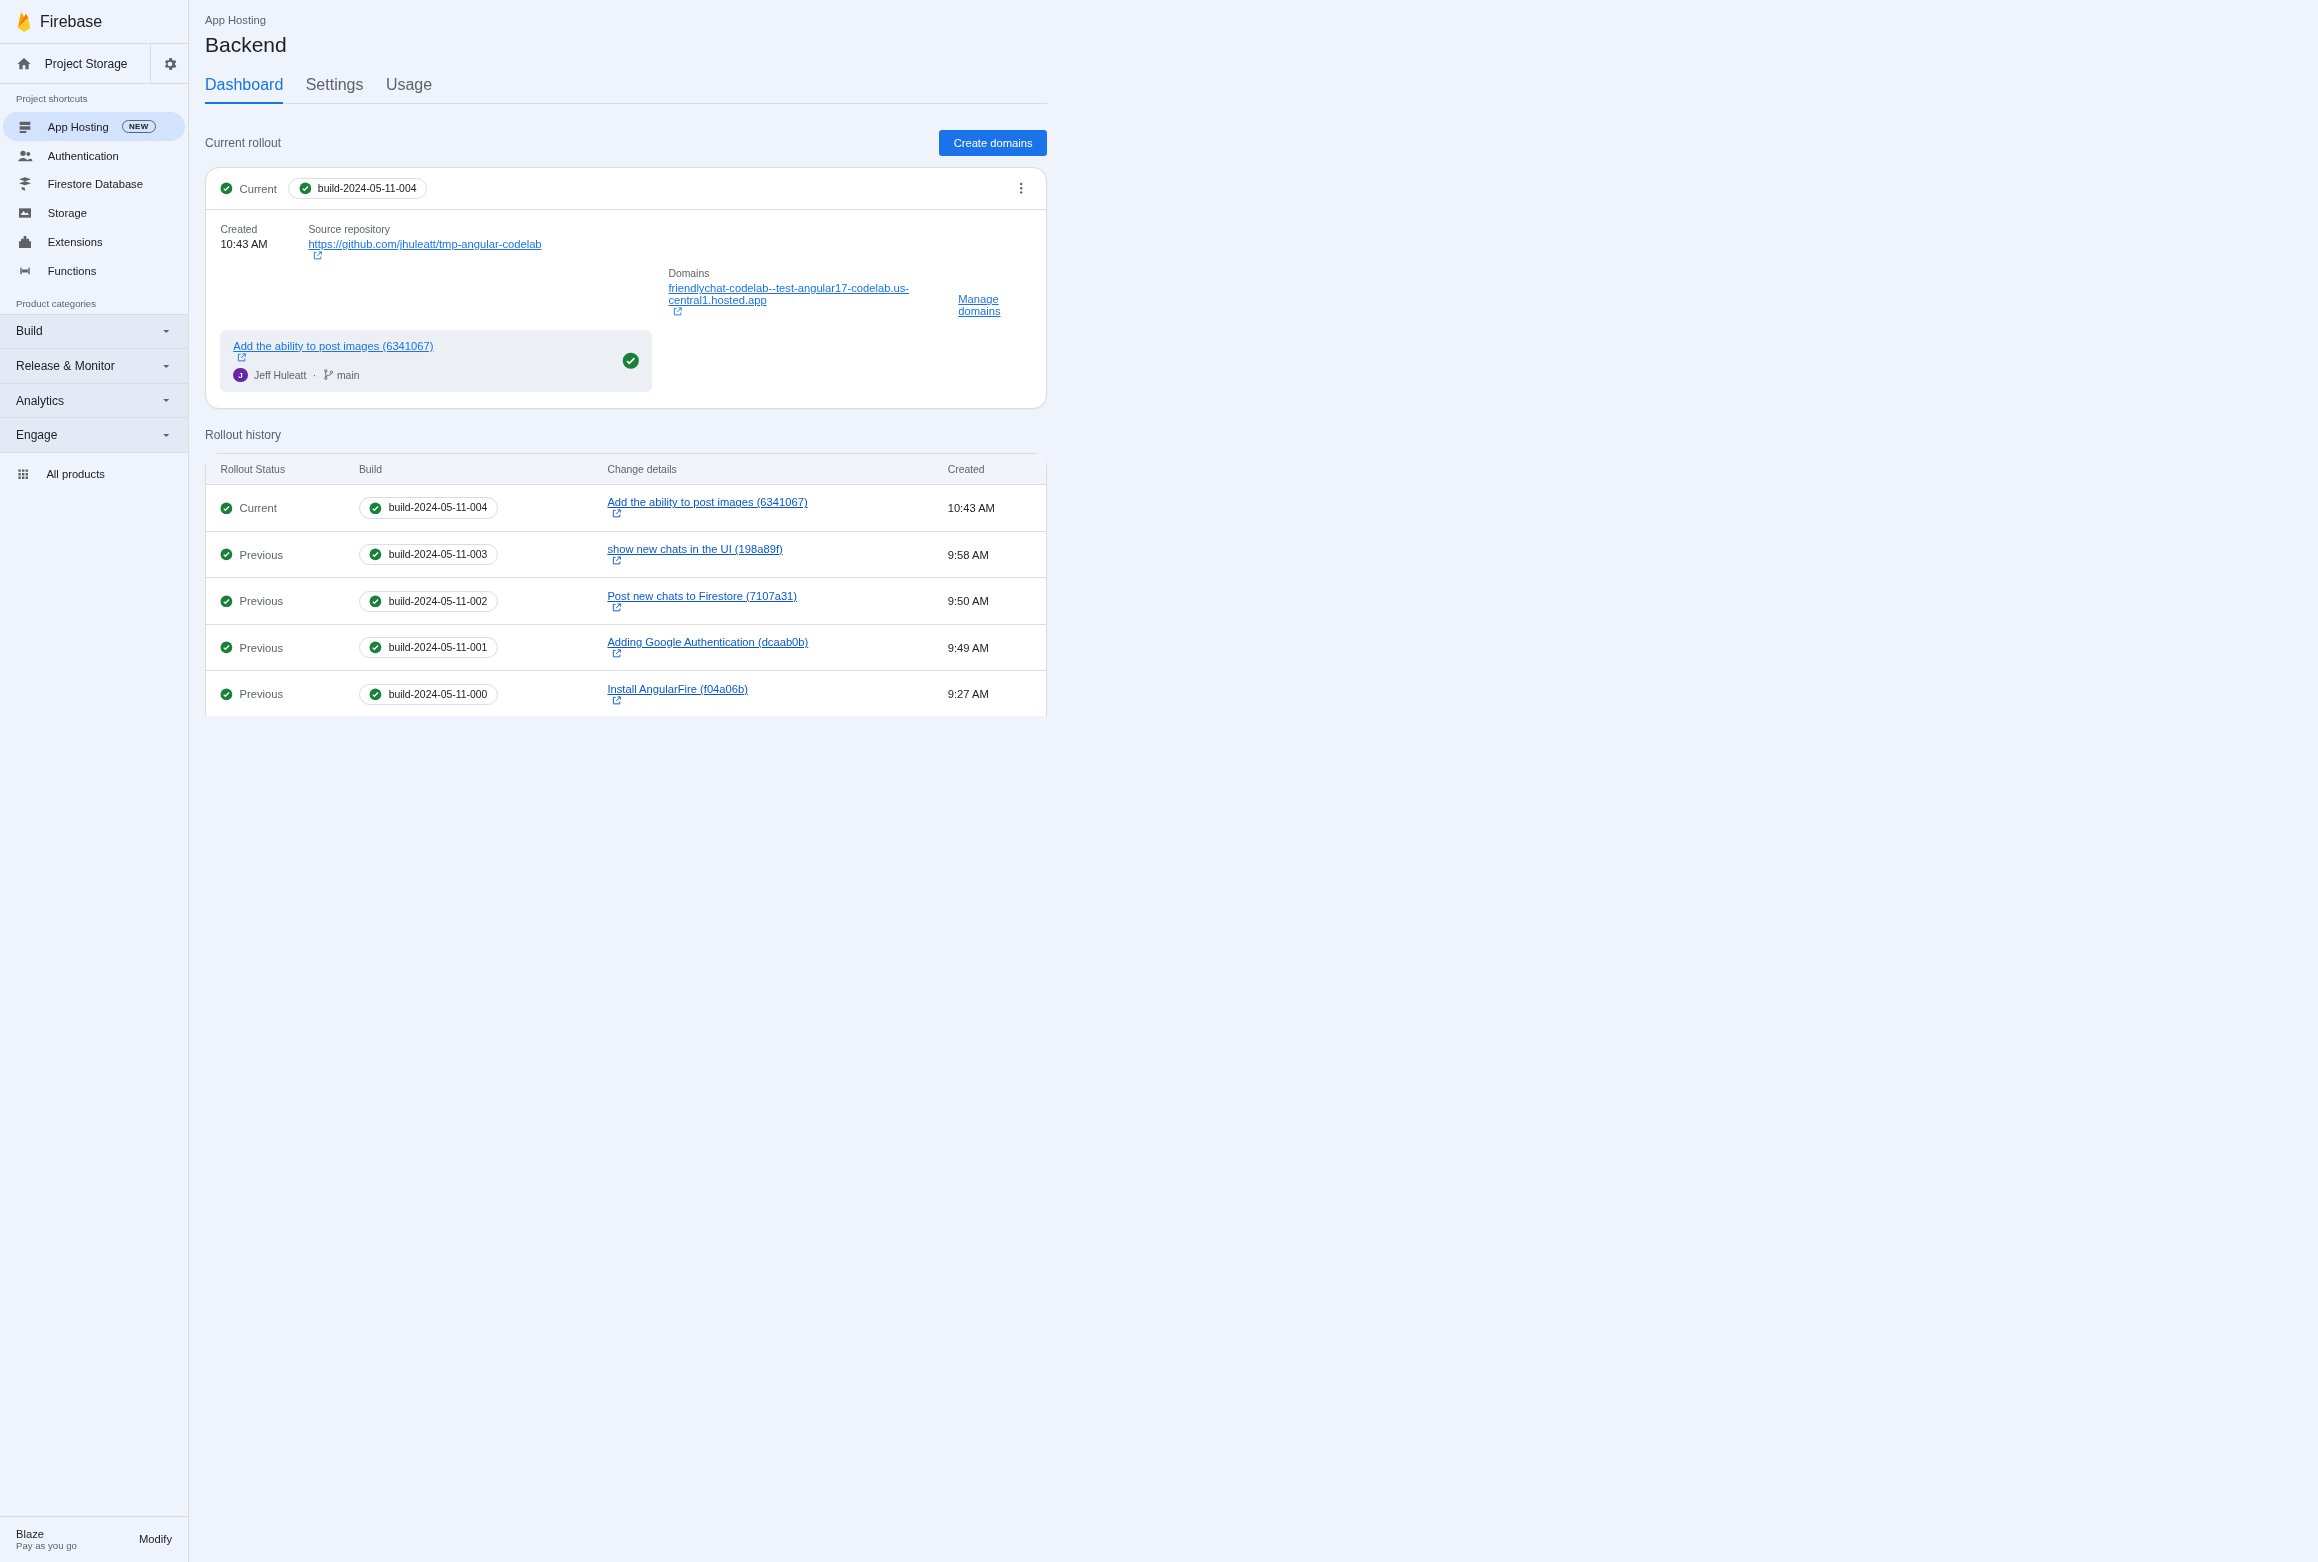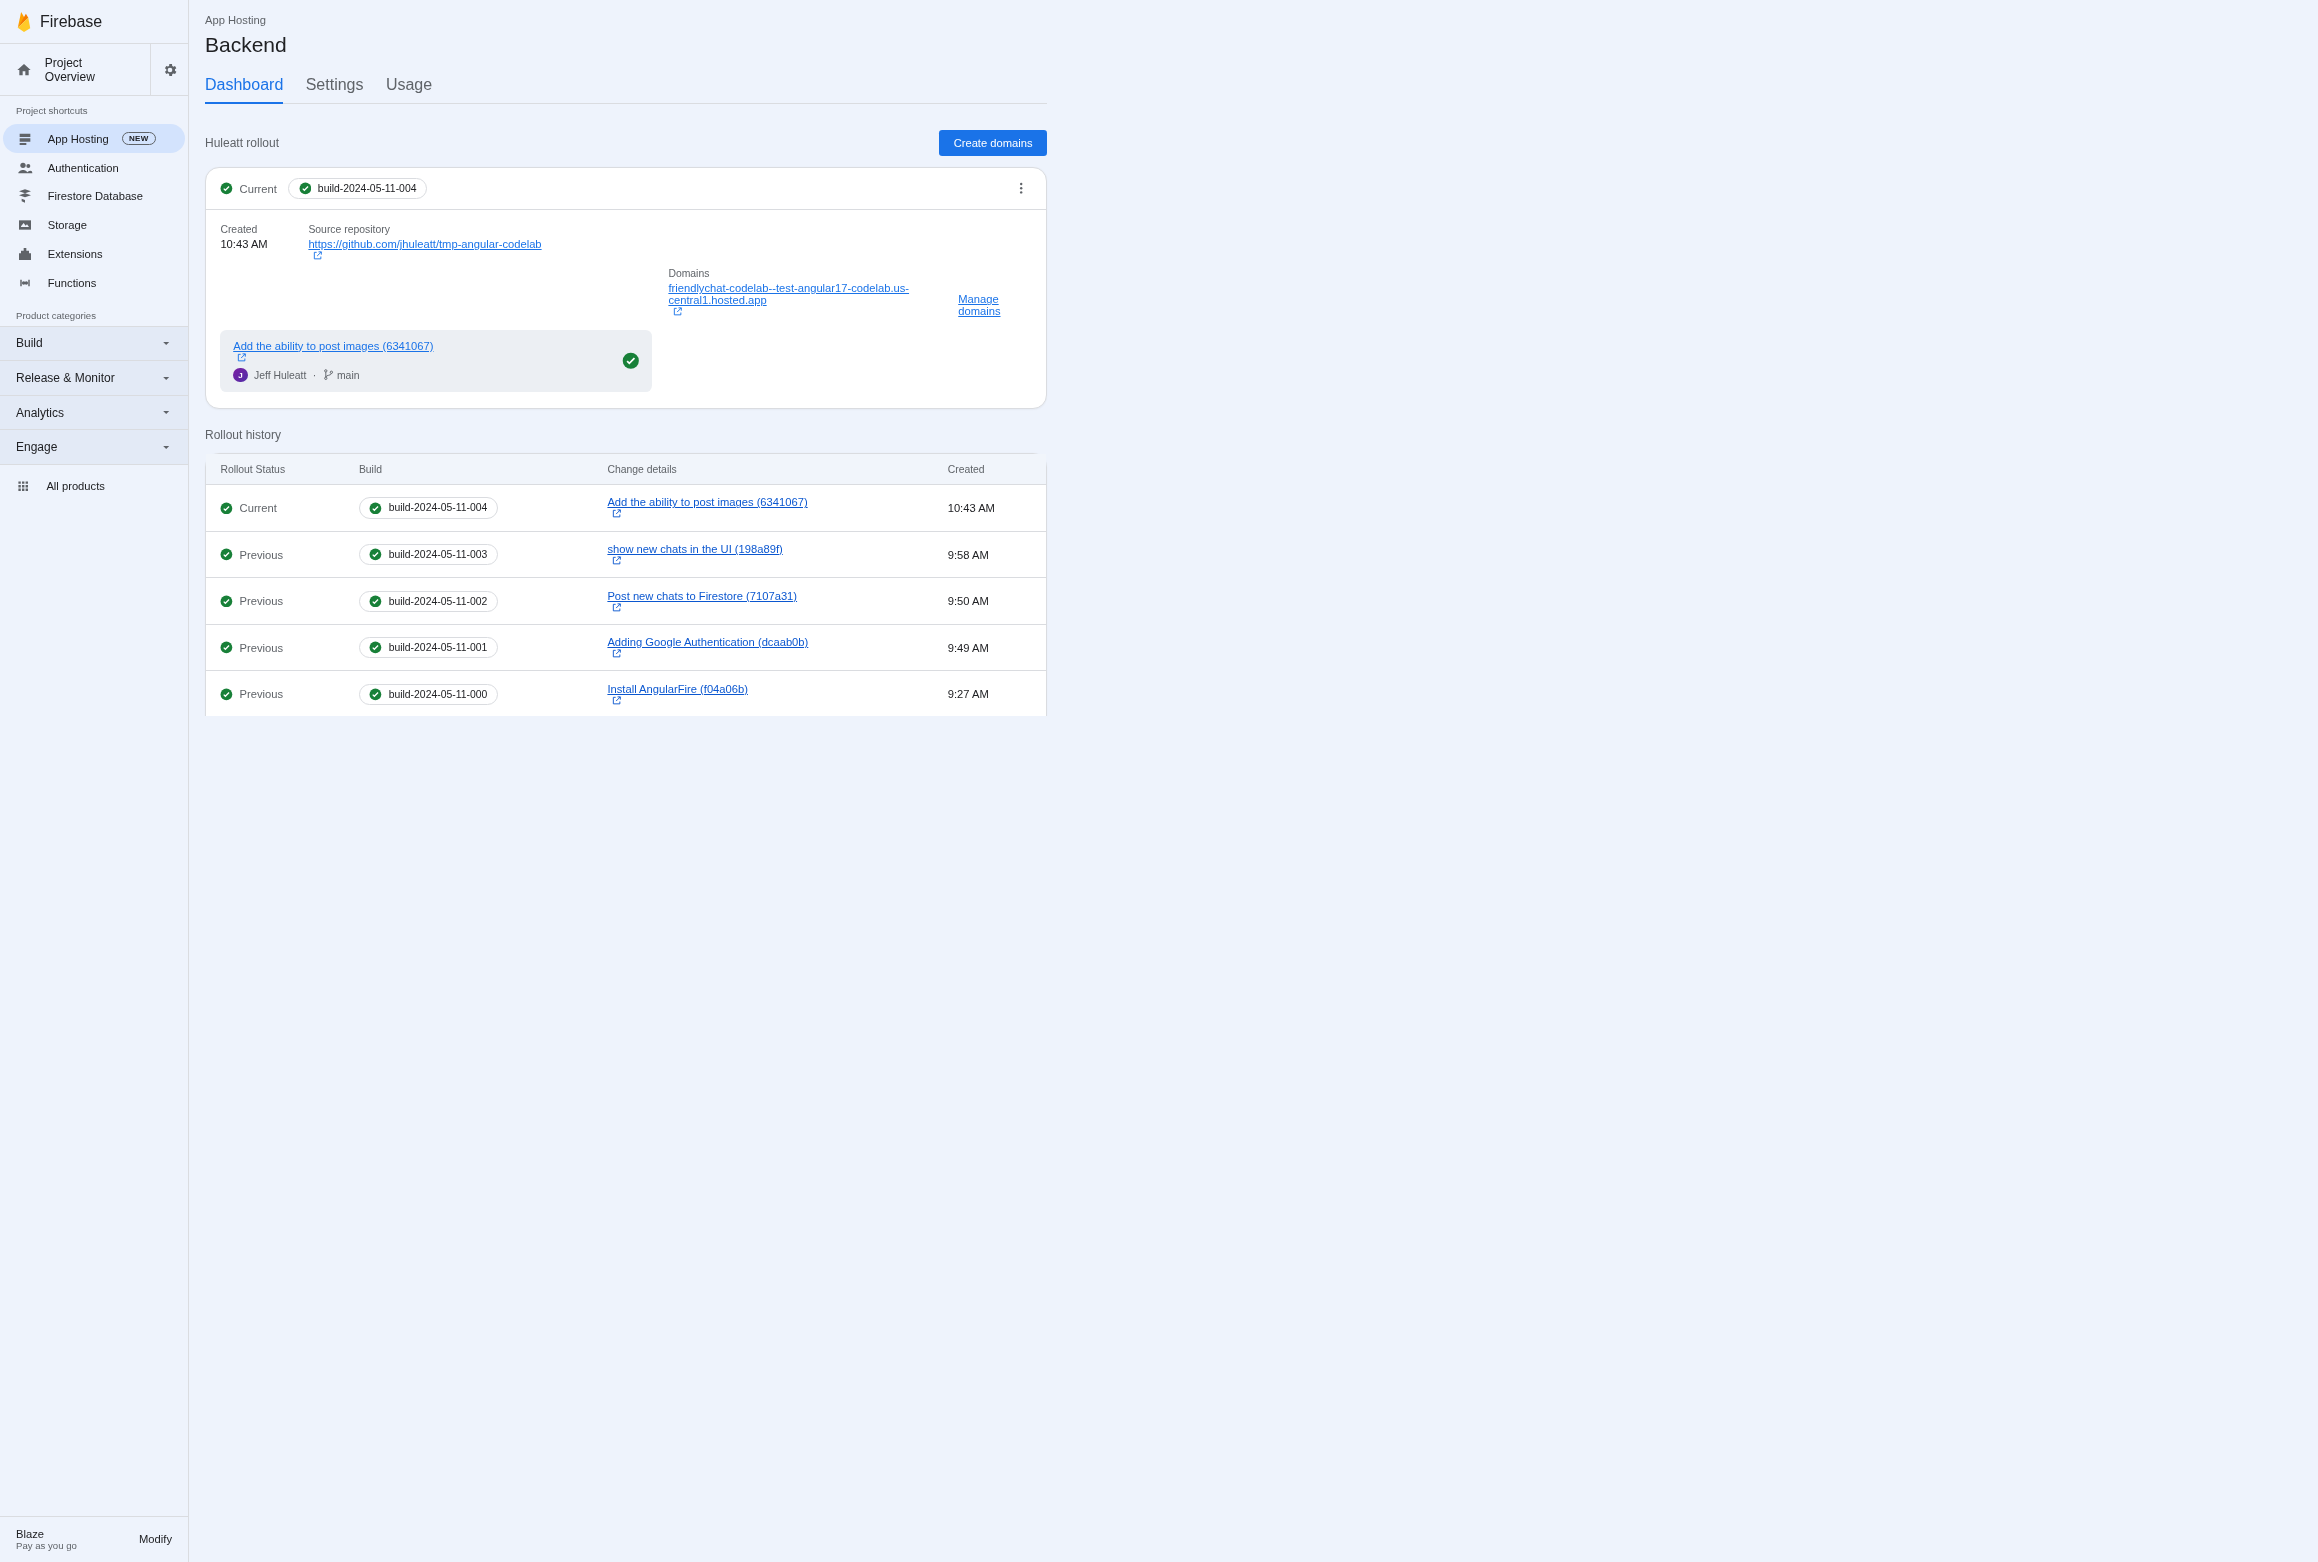--- a/index.html
+++ b/index.html
@@ -109,21 +109,21 @@
     <span>Firebase</span>
   </div>
 
   <div class="overview-row">
     <a class="overview-link">
       <span>
         <svg width="16" height="16" viewBox="0 0 24 24" fill="#5f6368">
             <path d="M10 20v-6h4v6h5v-8h3L12 3 2 12h3v8z"></path>
           </svg>
       </span>
-      <span>Project Overview</span>
+      <span>Project Storage</span>
     </a>
     <span class="gear-wrap">
       <svg width="16" height="16" viewBox="0 0 24 24" fill="#5f6368">
           <path d="M19.4 13a7.5 7.5 0 0 0 .1-1 7.5 7.5 0 0 0-.1-1l2.1-1.6-2-3.4-2.5 1a7.6 7.6 0 0 0-1.7-1L15 3h-4l-.4 2.9a7.6 7.6 0 0 0-1.7 1l-2.5-1-2 3.4L6.5 11a7.5 7.5 0 0 0 0 2l-2.1 1.6 2 3.4 2.5-1a7.6 7.6 0 0 0 1.7 1L11 21h4l.4-2.9a7.6 7.6 0 0 0 1.7-1l2.5 1 2-3.4Zm-7.4 2.5A3.5 3.5 0 1 1 15.5 12 3.5 3.5 0 0 1 12 15.5Z"></path>
         </svg>
     </span>
   </div>
 
   <div class="section-caption">Project shortcuts</div>
   <div class="nav" id="shortcuts-nav">
@@ -233,21 +233,21 @@
   <div class="breadcrumb">App Hosting</div>
   <h1>Backend</h1>
 
   <div class="tabs" id="tabs">
       <div class="tab active">Dashboard</div>
       <div class="tab">Settings</div>
       <div class="tab">Usage</div>
     </div>
 
   <div class="section-header">
-    <h2>Huleatt rollout</h2>
+    <h2>Current rollout</h2>
     <button class="btn-primary">Create domains</button>
   </div>
 
   <div class="card">
     <div class="card-head">
       <span class="status-label">
         <svg class="check-circle" viewBox="0 0 24 24">
             <circle cx="12" cy="12" r="11" fill="#188038"></circle>
             <path d="m7 12.5 3 3 7-7" fill="none" stroke="#fff" stroke-width="2.4"></path>
           </svg>

